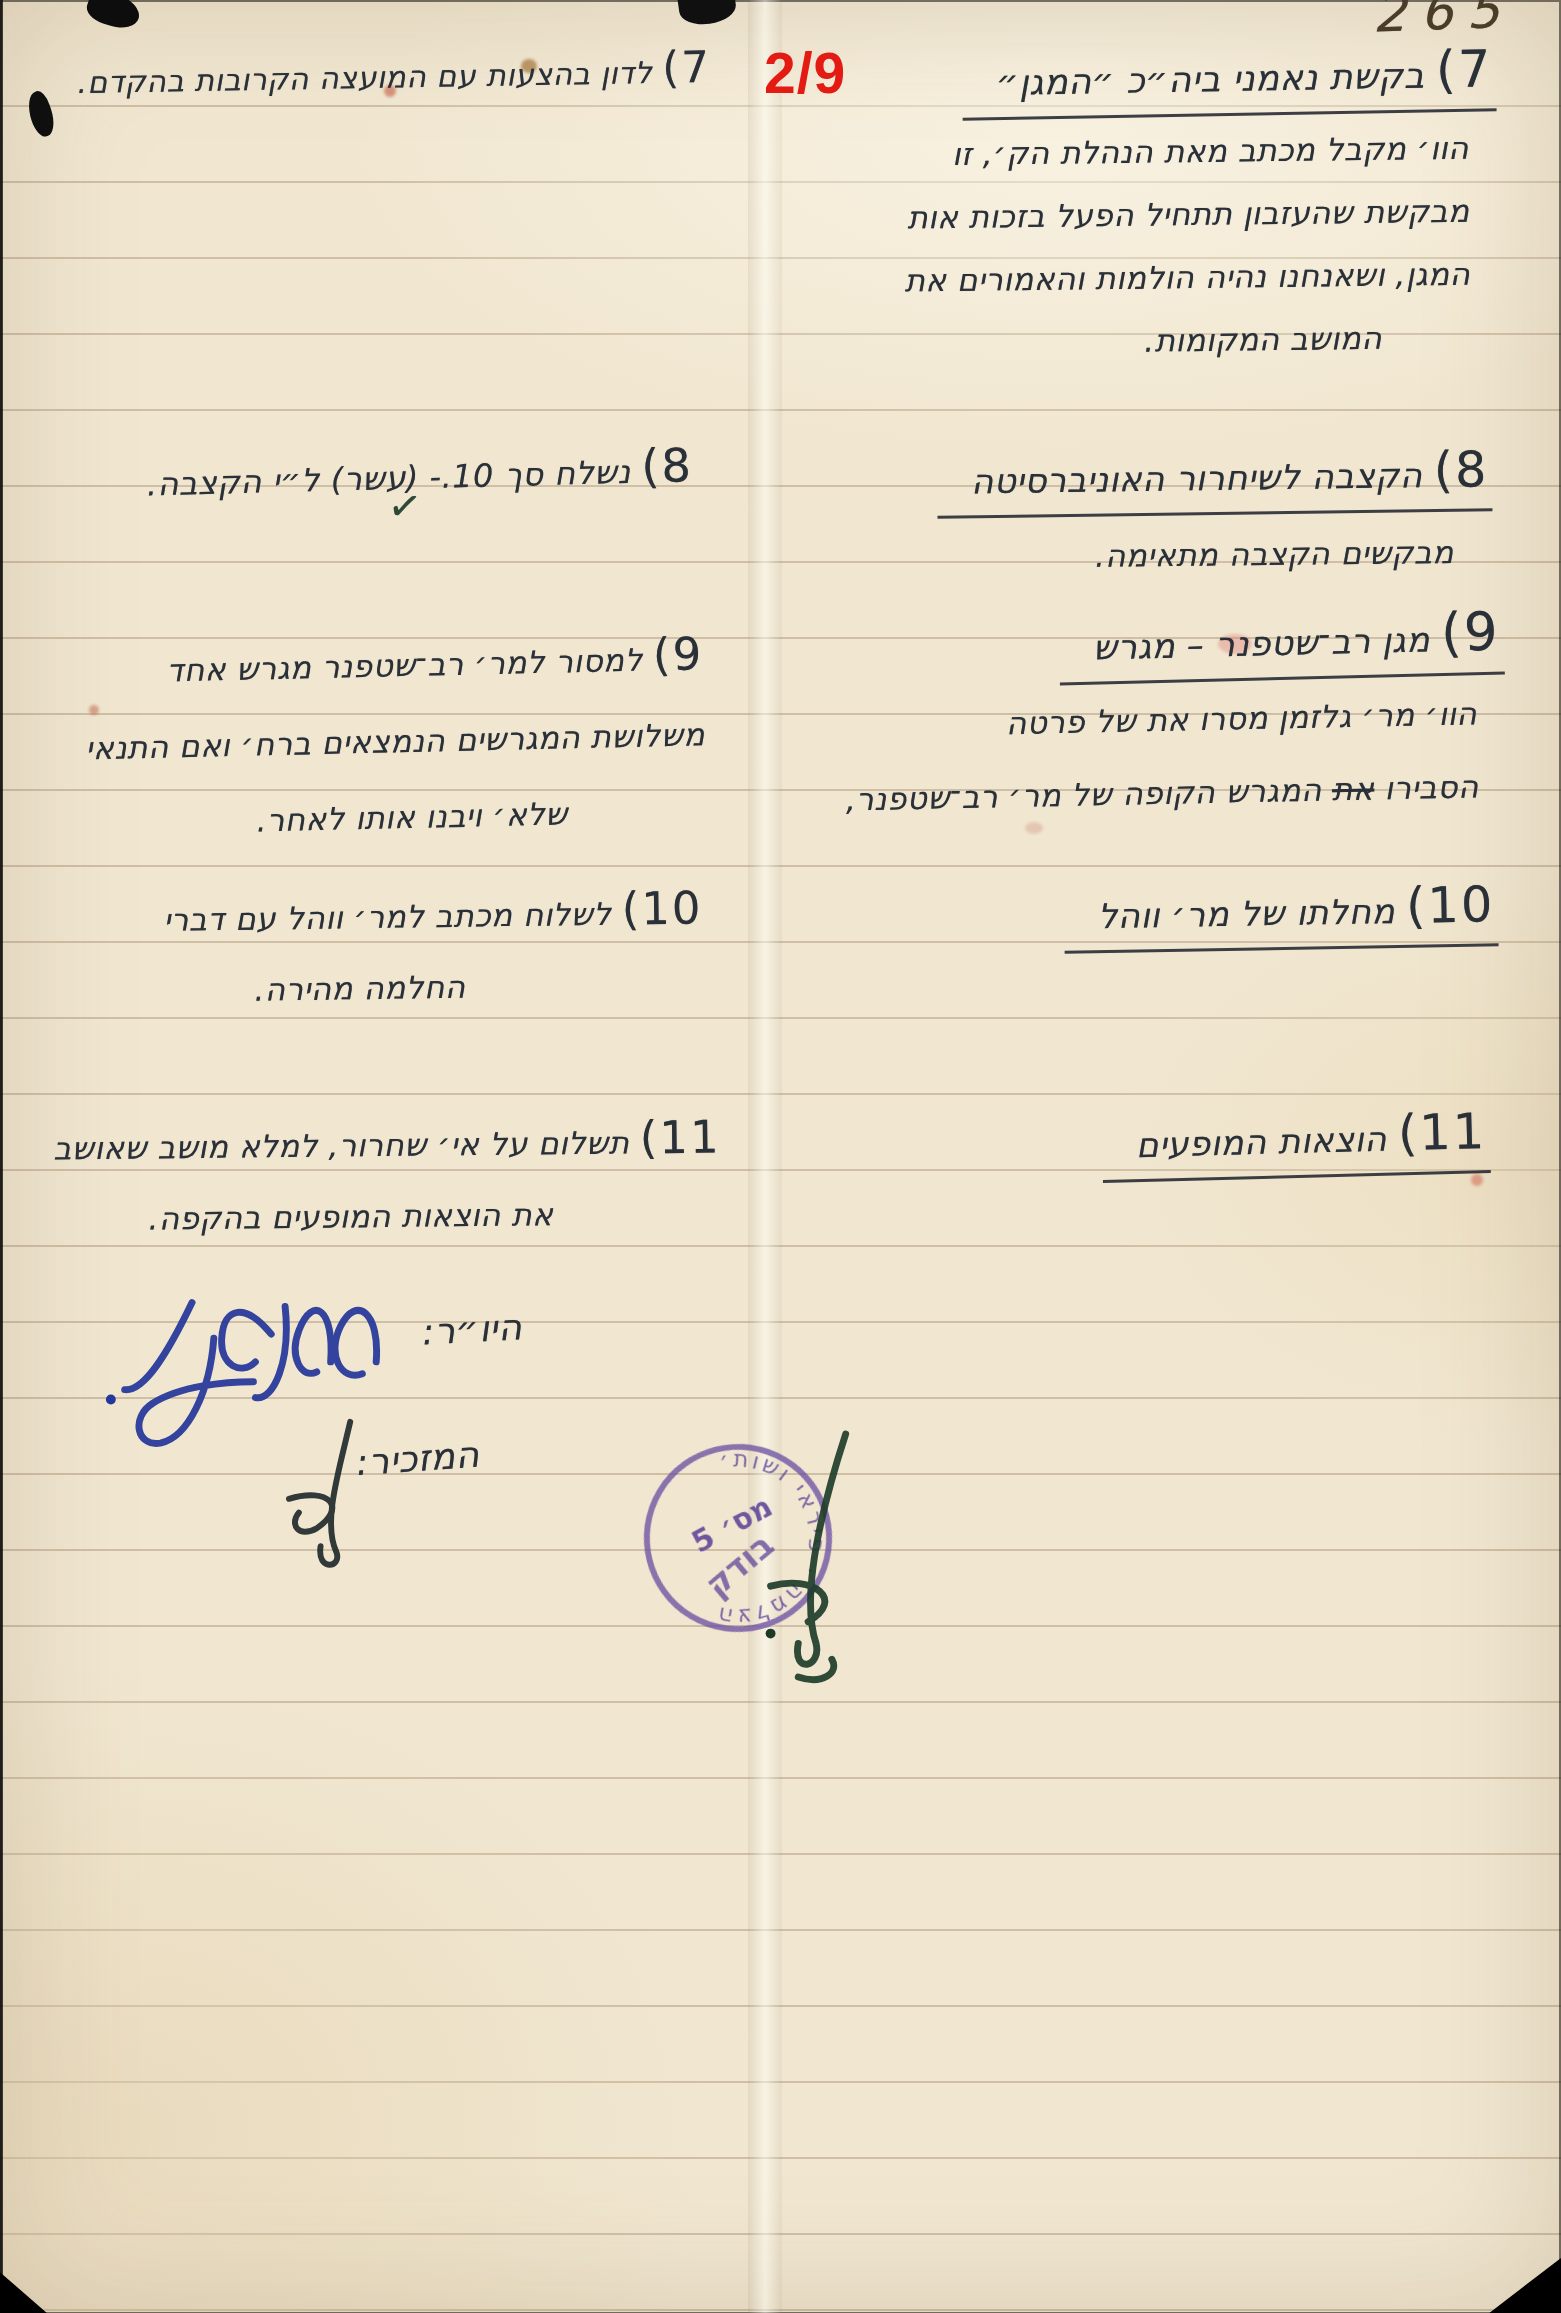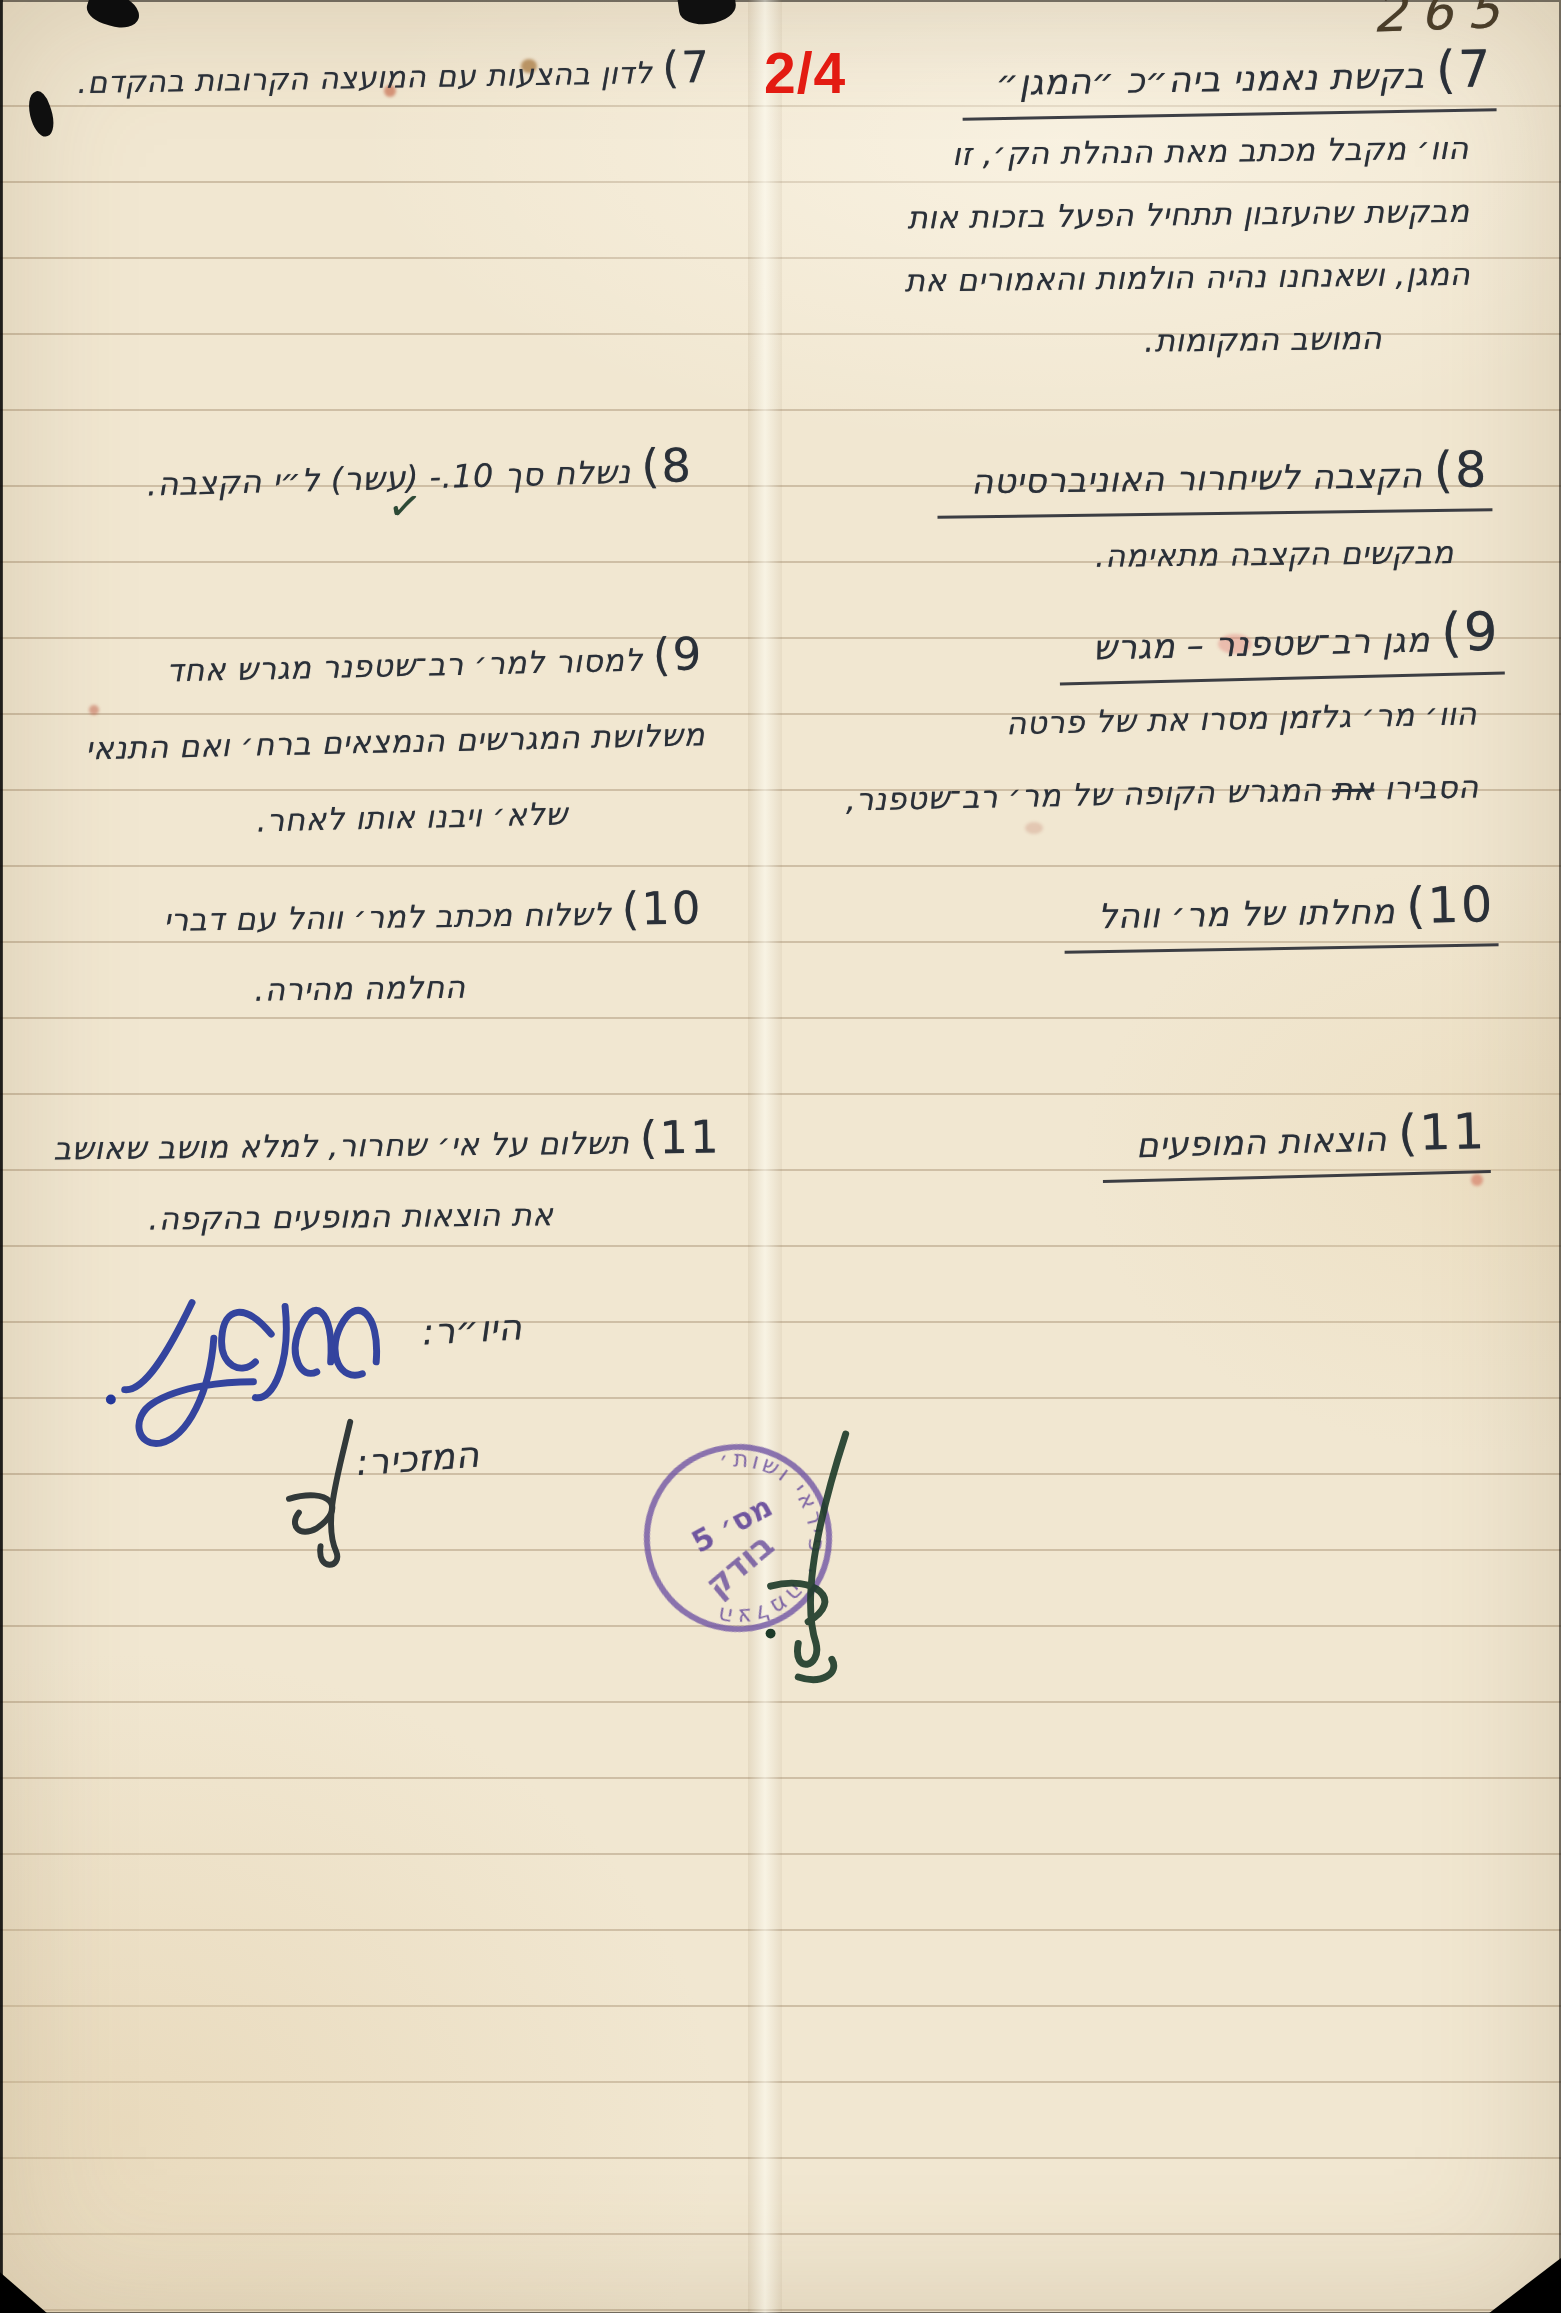--- a/index.html
+++ b/index.html
@@ -95,21 +95,21 @@
   <div class="abs corner-bl"></div>
   <div class="abs corner-br"></div>
   <div class="abs stain s1"></div>
   <div class="abs stain s2"></div>
   <div class="abs stain s3"></div>
   <div class="abs stain s4"></div>
   <div class="abs stain s5"></div>
   <div class="abs stain s6"></div>
 
   <div class="abs page-number hw">265</div>
-  <div class="abs sheet-label">2/4</div>
+  <div class="abs sheet-label">2/9</div>
 
   <div class="abs rtl hw r7">
     <span class="hl"><span class="num">(7</span>
     <span>בקשת נאמני ביה״כ ״המגן״</span></span>
   </div>
   <div class="abs rtl hw r7b">
     <div>הוו׳ מקבל מכתב מאת הנהלת הק׳, זו</div>
     <div>מבקשת שהעזבון תתחיל הפעל בזכות אות</div>
     <div>המגן, ושאנחנו נהיה הולמות והאמורים את</div>
     <div class="ind-sm">המושב המקומות.</div>

